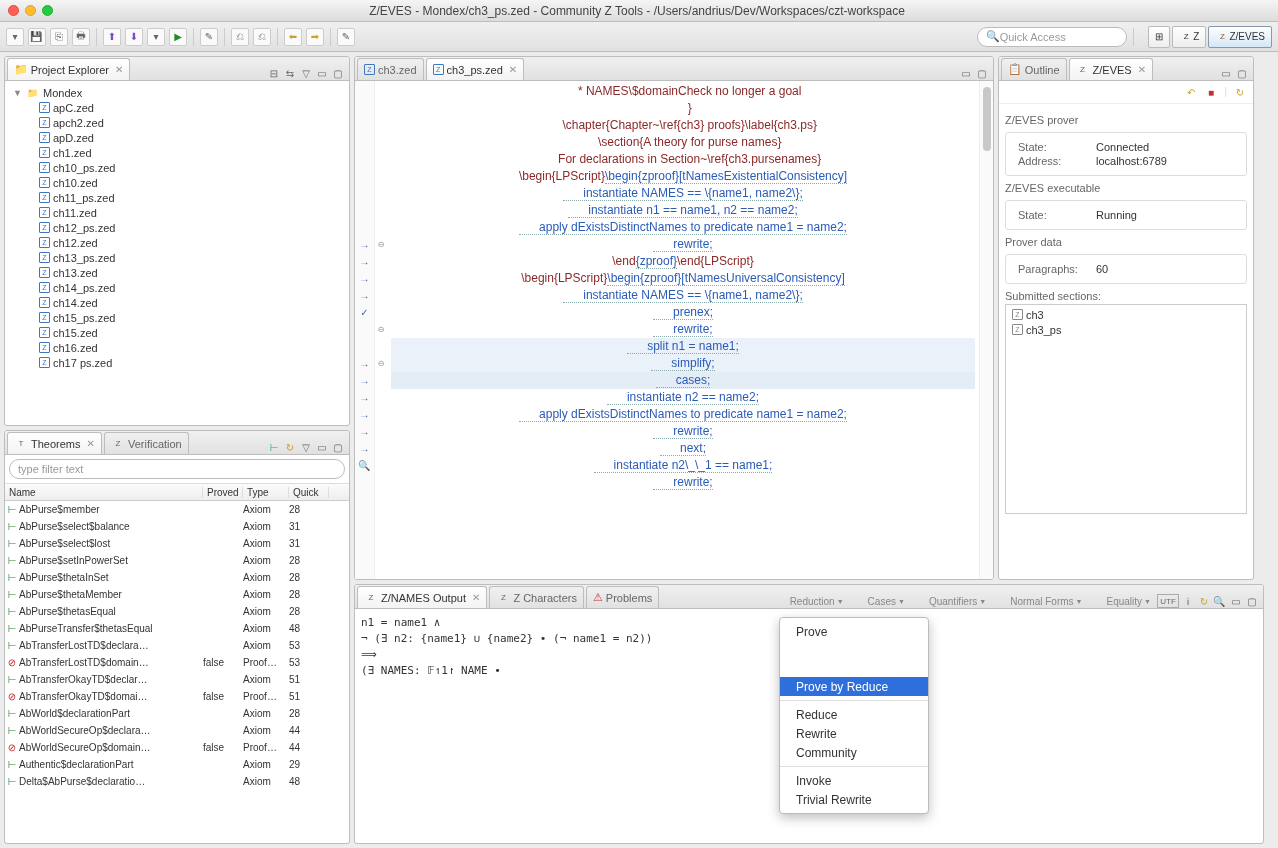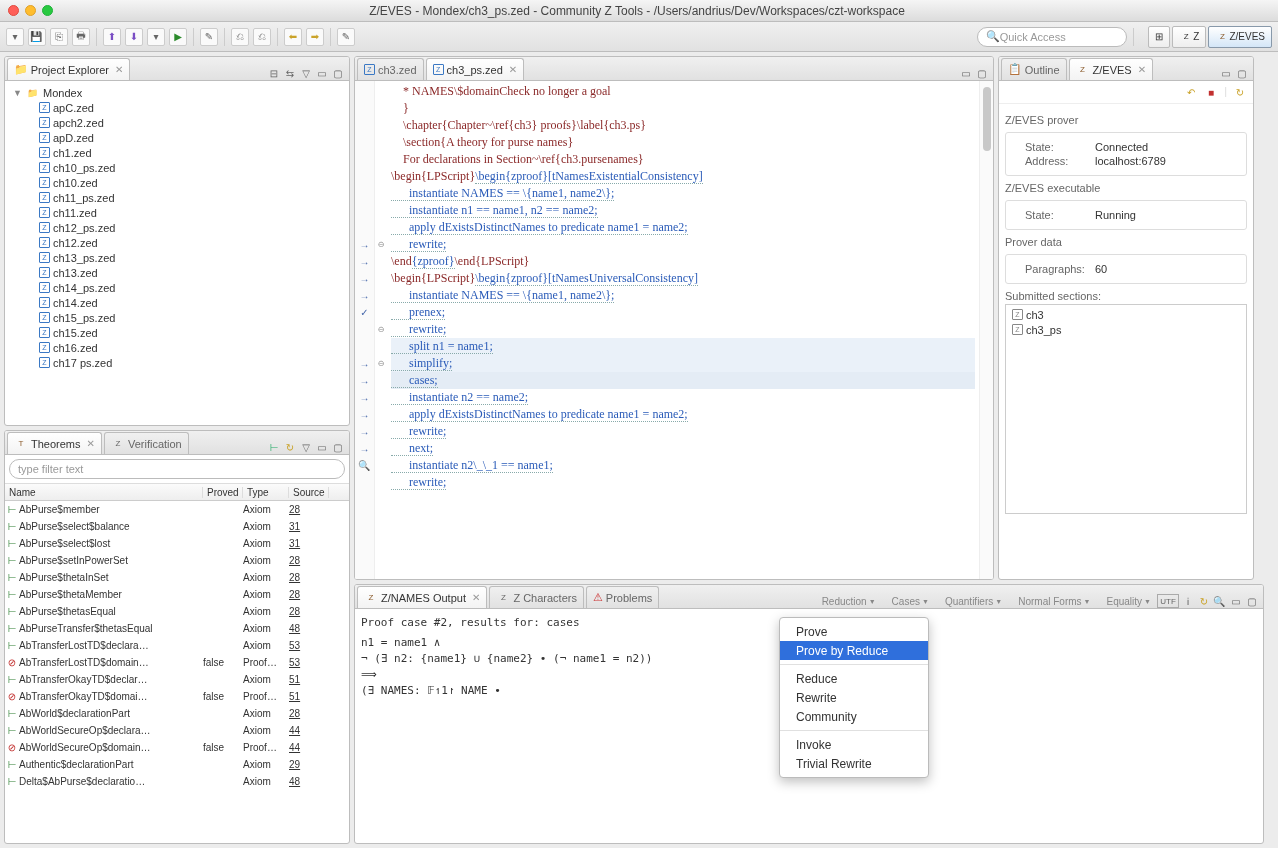--- a/index.html
+++ b/index.html
@@ -43,50 +43,50 @@
 .theorems{flex:1;display:flex;flex-direction:column;}
 .filter{margin:4px;height:20px;border:1px solid #bbb;border-radius:10px;padding:0 8px;color:#999;display:flex;align-items:center;}
 .thead{display:flex;background:linear-gradient(#fbfbfb,#eee);border-top:1px solid #ddd;border-bottom:1px solid #ccc;height:18px;align-items:center;font-size:10px;}
 .thc{padding:0 4px;border-right:1px solid #ddd;}
 .tbody{flex:1;overflow:auto;}
 .irow{display:flex;height:17px;align-items:center;font-size:10px;}
 .irow .ic{width:14px;text-align:center;}
 .irow .nm{width:184px;overflow:hidden;text-overflow:ellipsis;white-space:nowrap;}
 .irow .pv{width:40px;}
 .irow .tp{width:46px;}
-.irow .sr{width:30px;text-decoration:underline;}
+.irow .sr{width:30px;}
 .ok{color:#2b7e2f;}
 .er{color:#c2302f;}
 
 .editor{flex:1;display:flex;overflow:hidden;background:#fff;}
 .gutter{width:20px;background:#fafafa;border-right:1px solid #eee;font-size:10px;color:#46a;padding-top:2px;}
 .grow{height:17px;display:flex;align-items:center;justify-content:center;}
 .fold{width:12px;padding-top:2px;}
-.code{flex:1;font-family:Liberation Serif, serif;font-size:12px;line-height:17px;padding:2px 4px;white-space:pre;overflow:hidden;}
+.code{flex:1;font-family:Liberation Sans, sans-serif;font-size:12px;line-height:17px;padding:2px 4px;white-space:pre;overflow:hidden;text-align:center;}
 .kw{color:#8b2929;}
 .zp{color:#2a5bb8;border-bottom:1px dotted #8aa;}
 .hl{background:#e4ecf5;}
 .hl2{background:#eaf1f9;}
 .vscroll{width:14px;background:#fafafa;border-left:1px solid #eee;position:relative;}
 .thumb{position:absolute;width:8px;left:3px;background:#c8c8c8;border-radius:4px;}
 
 .output{flex:1;padding:6px;font-family:Menlo,Monaco,monospace;font-size:11px;line-height:16px;}
-.menubar{display:flex;gap:16px;padding:0 4px;align-items:center;font-size:10px;color:#888;}
+.menubar{display:flex;gap:24px;padding:0 4px;align-items:center;font-size:10px;color:#888;}
 .menubar span{display:flex;align-items:center;gap:2px;}
 .menubar .tri{font-size:7px;}
 
 .contextmenu{position:absolute;left:779px;top:617px;width:150px;background:#fff;border:1px solid #bbb;border-radius:4px;box-shadow:0 4px 12px rgba(0,0,0,0.25);padding:4px 0;z-index:100;}
 .cmitem{height:19px;display:flex;align-items:center;padding:0 16px;font-size:12px;}
-.cmitem.sel{background:#2f6fdc;color:#fff;}
+.cmitem.sel{background:#2f6fdc;color:#fff;margin-top:36px;}
 .cmsep{height:1px;background:#e0e0e0;margin:4px 0;}
 
 .outlinepanel{padding:6px;font-size:11px;}
 .osec{border:1px solid #ddd;border-radius:3px;margin:6px 0;padding:6px 8px;}
 .osecT{color:#666;margin:4px 0 2px 0;}
-.kv{display:flex;margin:2px 11px;}
+.kv{display:flex;margin:2px 4px;gap:8px;}
 .kv .k{width:70px;color:#666;}
 .listbox{border:1px solid #ccc;height:210px;margin-top:2px;padding:2px;}
 
 .tabico{width:14px;height:12px;display:inline-flex;align-items:center;justify-content:center;font-size:8px;}
 .zeico{color:#8a5a2a;}
 </style>
 </head>
 <body>
 
 <div class="titlebar">
@@ -249,21 +249,21 @@
         </div>
       </div>
       <div class="theorems">
         <div class="filter">
             <span>type filter text</span>
           </div>
         <div class="thead">
           <div class="thc" style="width:198px">Name</div>
           <div class="thc" style="width:40px">Proved</div>
           <div class="thc" style="width:46px">Type</div>
-          <div class="thc" style="width:40px">Source</div>
+          <div class="thc" style="width:40px">Quick</div>
         </div>
         <div class="tbody" id="thbody">
             <div class="irow">
               <span class="ic"><span class="ok">⊢</span></span>
               <span class="nm">AbPurse$member</span>
               <span class="pv"></span>
               <span class="tp">Axiom</span>
               <span class="sr">28</span>
             </div>
             <div class="irow">
@@ -495,21 +495,20 @@
             </div>
           <div class="ta" style="border:1px solid #aaa;width:22px;font-size:8px">UTF</div>
           <div class="ta">ℹ</div>
           <div class="ta" style="color:#caa32a">↻</div>
           <div class="ta">🔍</div>
           <div class="ta">▭</div>
           <div class="ta">▢</div>
         </div>
       </div>
       <div class="output" id="outbody">
-          <div style="font-family:inherit;font-size:11px;margin-bottom:4px">Proof case #2, results for: cases</div>
           <div>n1 = name1 ∧</div>
           <div>   ¬ (∃ n2: {name1} ∪ {name2} • (¬ name1 = n2))</div>
           <div>⟹</div>
           <div>(∃ NAMES: 𝔽↿1↾ NAME •</div>
         </div>
     </div>
   </div>
 
   <div class="rightcol">
     <div class="view" style="height:524px">

